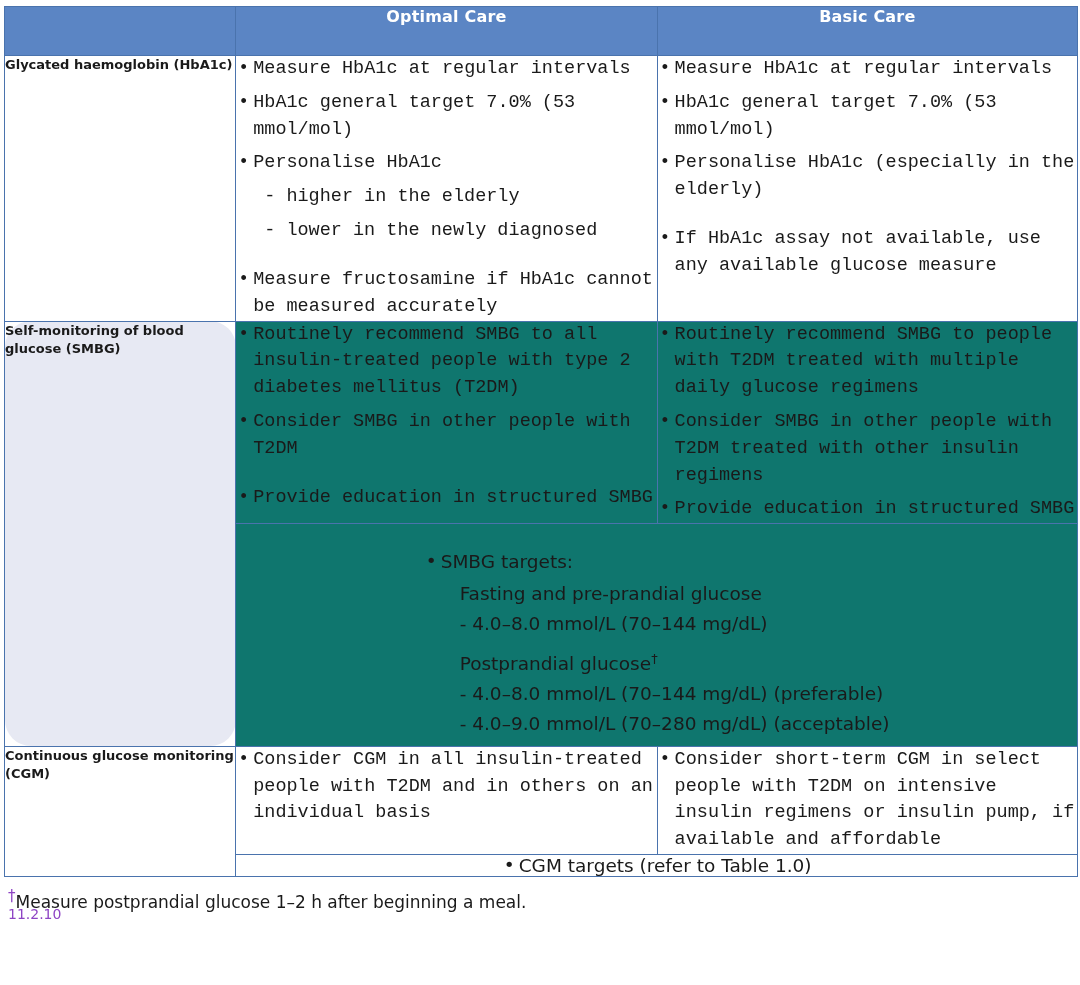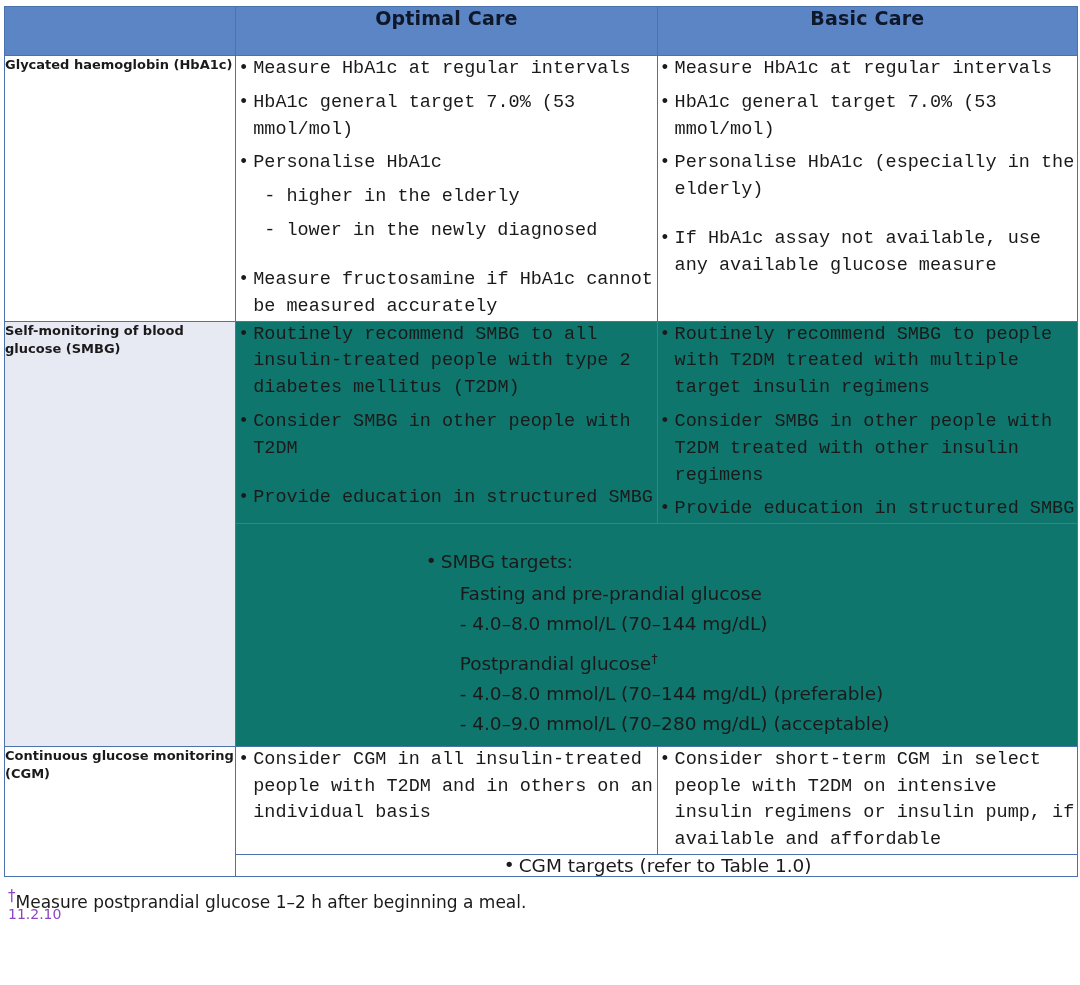--- a/index.html
+++ b/index.html
@@ -30,42 +30,43 @@
     border: 1px solid #4a73ad;
     vertical-align: top;
     padding: 0;
   }
   col.c1 { width: 231px; }
   col.c2 { width: 421px; }
   col.c3 { width: 420px; }
 
   thead th {
     background: #5b85c4;
-    color: #0f172a;
-    font-size: 19px;
+    color: #ffffff;
+    font-size: 16px;
     font-weight: bold;
     text-align: center;
     height: 48px;
     vertical-align: middle;
     letter-spacing: .2px;
   }
   thead th.corner {
     background: #5b85c4;
   }
 
   .rowlabel {
     background: #ffffff;
     font-weight: bold;
     font-size: 13px;
     line-height: 1.42;
     padding: 14px 12px 14px 14px;
     vertical-align: middle;
   }
   .rowlabel.shaded {
     background: #e7e9f3;
+    border-radius: 26px;
   }
   .cell {
     background: #ffffff;
     padding: 12px 14px 14px 14px;
     font-size: 18.5px;
     line-height: 1.45;
   }
   .cell.shaded {
     background: #0f766e;
   }
@@ -211,21 +212,21 @@
         <td class="rowlabel shaded" rowspan="2">Self-monitoring of blood glucose (SMBG)</td>
         <td class="cell shaded">
           <ul class="bullets">
             <li class="bullet">Routinely recommend SMBG to all insulin-treated people with type 2 diabetes mellitus (T2DM)</li>
             <li class="bullet">Consider SMBG in other people with T2DM</li>
             <li class="bullet gap">Provide education in structured SMBG</li>
           </ul>
         </td>
         <td class="cell shaded">
           <ul class="bullets">
-            <li class="bullet">Routinely recommend SMBG to people with T2DM treated with multiple target insulin regimens</li>
+            <li class="bullet">Routinely recommend SMBG to people with T2DM treated with multiple daily glucose regimens</li>
             <li class="bullet">Consider SMBG in other people with T2DM treated with other insulin regimens</li>
             <li class="bullet">Provide education in structured SMBG</li>
           </ul>
         </td>
       </tr>
       <tr>
         <td class="cell shaded center" colspan="2">
           <div class="targets">
             <div class="lead">SMBG targets:</div>
             <div class="ind">Fasting and pre-prandial glucose</div>

